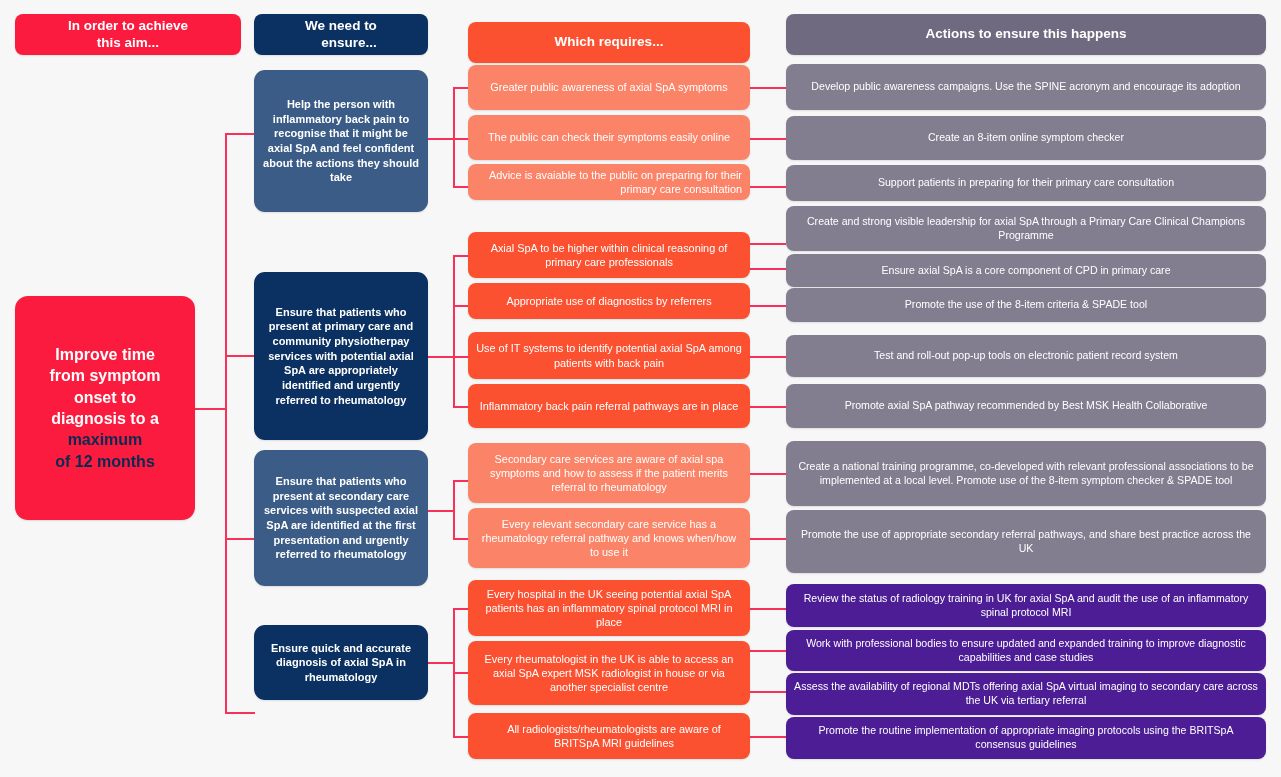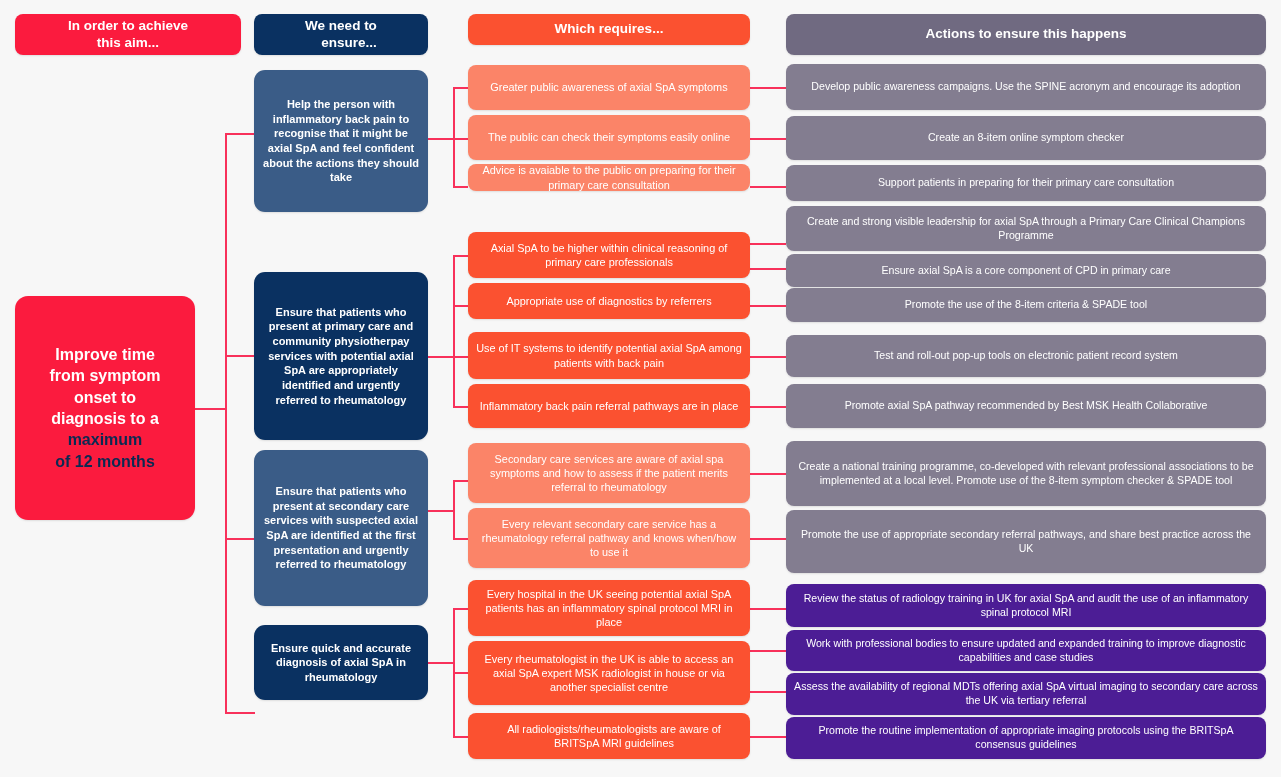--- a/index.html
+++ b/index.html
@@ -59,21 +59,21 @@
       <span style="white-space:pre-line;">In order to achieve
 this aim...</span>
     </span>
   </div>
 
   <div class="box hdr navy" style="left:254px;top:14px;width:174px;height:41px;text-align:right;">
     <span style="white-space:pre-line;">We need to
 ensure...</span>
   </div>
 
-  <div class="box hdr orange" style="left:468px;top:14px;width:282px;height:31px;align-items:center;">
+  <div class="box hdr orange" style="left:468px;top:22px;width:282px;height:41px;align-items:center;">
     <span style="white-space:pre-line;">Which requires...</span>
   </div>
 
   <div class="box hdr purple" style="left:786px;top:14px;width:480px;height:41px;">
     <span style="white-space:pre-line;">Actions to ensure this happens</span>
   </div>
 
   <div class="ln lnh" style="left:194px;top:408px;width:32px;"></div>
   <div class="ln lnv" style="left:225px;top:133px;height:580px;"></div>
   <div class="ln lnh" style="left:225px;top:133px;width:30px;"></div>
@@ -89,21 +89,21 @@
     <span style="color:#0a2a52;">maximum</span>
     <span style="color:#0a2a52;">of 12 months</span>
   </div>
 
   <div class="box ensure mid" style="left:254px;top:70px;width:174px;height:142px;">
     <span>Help the person with inflammatory back pain to recognise that it might be axial SpA and feel confident about the actions they should take</span>
   </div>
   <div class="box ensure dark" style="left:254px;top:272px;width:174px;height:168px;">
     <span>Ensure that patients who present at primary care and community physiotherpay services with potential axial SpA are appropriately identified and urgently referred to rheumatology</span>
   </div>
-  <div class="box ensure mid" style="left:254px;top:450px;width:174px;height:156px;">
+  <div class="box ensure mid" style="left:254px;top:450px;width:174px;height:136px;">
     <span>Ensure that patients who present at secondary care services with suspected axial SpA are identified at the first presentation and urgently referred to rheumatology</span>
   </div>
   <div class="box ensure dark" style="left:254px;top:625px;width:174px;height:75px;">
     <span>Ensure quick and accurate diagnosis of axial SpA in rheumatology</span>
   </div>
 
   <div class="ln lnh" style="left:428px;top:138px;width:26px;"></div>
   <div class="ln lnv" style="left:453px;top:87px;height:100px;"></div>
   <div class="ln lnh" style="left:453px;top:87px;width:15px;"></div>
   <div class="ln lnh" style="left:453px;top:138px;width:15px;"></div>
@@ -126,21 +126,21 @@
   <div class="ln lnh" style="left:453px;top:608px;width:15px;"></div>
   <div class="ln lnh" style="left:453px;top:672px;width:15px;"></div>
   <div class="ln lnh" style="left:453px;top:736px;width:15px;"></div>
 
   <div class="box req light" style="left:468px;top:65px;width:282px;height:45px;">
     <span>Greater public awareness of axial SpA symptoms</span>
   </div>
   <div class="box req light" style="left:468px;top:115px;width:282px;height:45px;">
     <span>The public can check their symptoms easily online</span>
   </div>
-  <div class="box req light" style="left:468px;top:164px;width:282px;height:27px;">
+  <div class="box req light" style="left:468px;top:164px;width:282px;height:36px;text-align:right;">
     <span>Advice is avaiable to the public on preparing for their primary care consultation</span>
   </div>
 
   <div class="box req strong" style="left:468px;top:232px;width:282px;height:46px;">
     <span>Axial SpA to be higher within clinical reasoning of primary care professionals</span>
   </div>
   <div class="box req strong" style="left:468px;top:283px;width:282px;height:36px;">
     <span>Appropriate use of diagnostics by referrers</span>
   </div>
   <div class="box req strong" style="left:468px;top:332px;width:282px;height:47px;">

